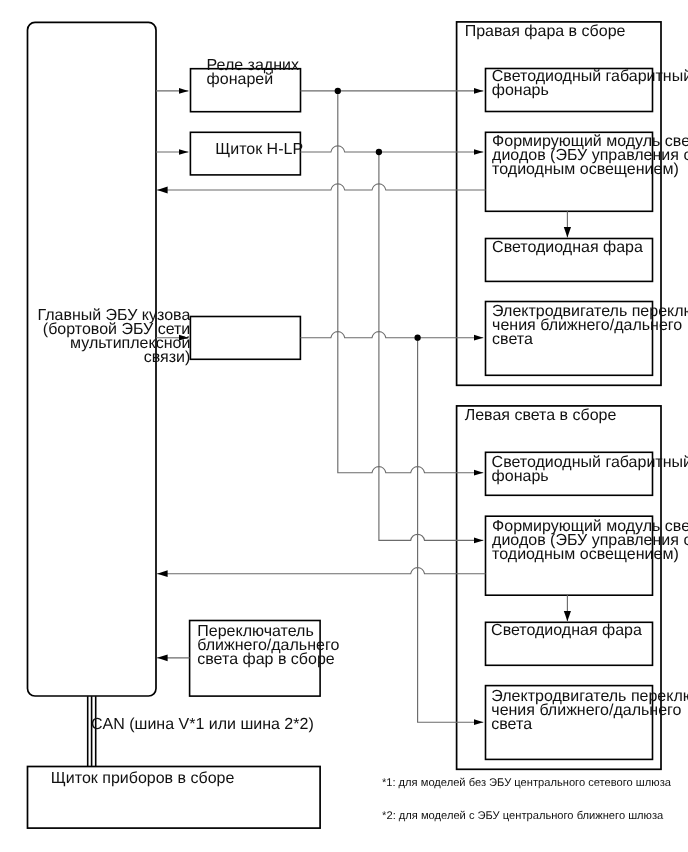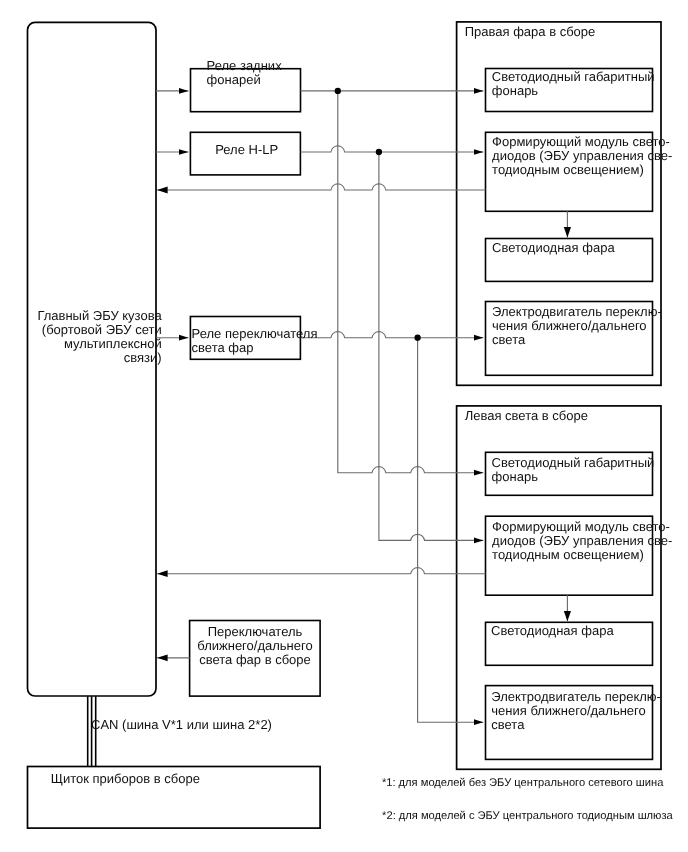--- a/index.html
+++ b/index.html
@@ -1,20 +1,20 @@
 <!DOCTYPE html>
 <html><head>
 <meta charset="utf-8">
 <title>Diagram</title>
 <style>
   html,body{margin:0;padding:0;background:#ffffff;}
   body{width:688px;height:852px;overflow:hidden;font-family:"Liberation Sans",sans-serif;-webkit-font-smoothing:antialiased;text-rendering:geometricPrecision;}
   #canvas{position:relative;width:688px;height:852px;}
   svg{position:absolute;left:0;top:0;}
-  .lbl{position:absolute;font-family:"Liberation Sans",sans-serif;font-size:13px;color:#111;line-height:14px;white-space:pre;}
+  .lbl{position:absolute;font-family:"Liberation Sans",sans-serif;font-size:16px;color:#111;line-height:14px;white-space:pre;}
   .fn{font-size:11.15px;}
 </style>
 </head>
 <body>
 
 <div id="canvas">
 
 <svg id="wires" width="688" height="852" viewBox="0 0 688 852">
   <defs>
     <marker id="ar" markerWidth="10" markerHeight="7" refX="9.6" refY="3.5" orient="auto" markerUnits="userSpaceOnUse">
@@ -90,24 +90,22 @@
     <path d="M95.7,696.2 V766.4"></path>
   </g>
 </svg>
 
 <div class="lbl" style="left:37.4px;top:308.9px;text-align:right;">Главный ЭБУ кузова
 (бортовой ЭБУ сети
 мультиплексной
 связи)</div>
 <div class="lbl" style="left:206.6px;top:59px;">Реле задних
 фонарей</div>
-<div class="lbl" style="left:215.2px;top:142.7px;">Реле H-LP</div>
-<div class="lbl" style="left:191.6px;top:327.2px;">Реле переключателя
-света фар</div>
-<div class="lbl" style="left:197.3px;top:625.2px;text-align:center;">Переключатель
+<div class="lbl" style="left:215.2px;top:142.7px;">Щиток H-LP</div>
+<div class="lbl" style="left:197.3px;top:625.2px;">Переключатель
 ближнего/дальнего
 света фар в сборе</div>
 <div class="lbl" style="left:91px;top:717.6px;">CAN (шина V*1 или шина 2*2)</div>
 <div class="lbl" style="left:38.8px;top:772.1px;padding-left:12px;">Щиток приборов в сборе</div>
 
 <div class="lbl" style="left:464.7px;top:24.8px;">Правая фара в сборе</div>
 <div class="lbl" style="left:491.8px;top:70.4px;">Светодиодный габаритный
 фонарь</div>
 <div class="lbl" style="left:492.1px;top:135.4px;">Формирующий модуль свето-
 диодов (ЭБУ управления све-
@@ -121,15 +119,15 @@
 <div class="lbl" style="left:491.6px;top:455.7px;">Светодиодный габаритный
 фонарь</div>
 <div class="lbl" style="left:492.1px;top:520.2px;">Формирующий модуль свето-
 диодов (ЭБУ управления све-
 тодиодным освещением)</div>
 <div class="lbl" style="left:491.1px;top:624.4px;">Светодиодная фара</div>
 <div class="lbl" style="left:491.3px;top:689.9px;">Электродвигатель переклю-
 чения ближнего/дальнего
 света</div>
 
-<div class="lbl fn" style="left:381.9px;top:776.3px;">*1: для моделей без ЭБУ центрального сетевого шина</div>
-<div class="lbl fn" style="left:382.1px;top:808.8px;">*2: для моделей с ЭБУ центрального тодиодным шлюза</div>
+<div class="lbl fn" style="left:381.9px;top:776.3px;">*1: для моделей без ЭБУ центрального сетевого шлюза</div>
+<div class="lbl fn" style="left:382.1px;top:808.8px;">*2: для моделей с ЭБУ центрального ближнего шлюза</div>
 </div>
 
 </body></html>

